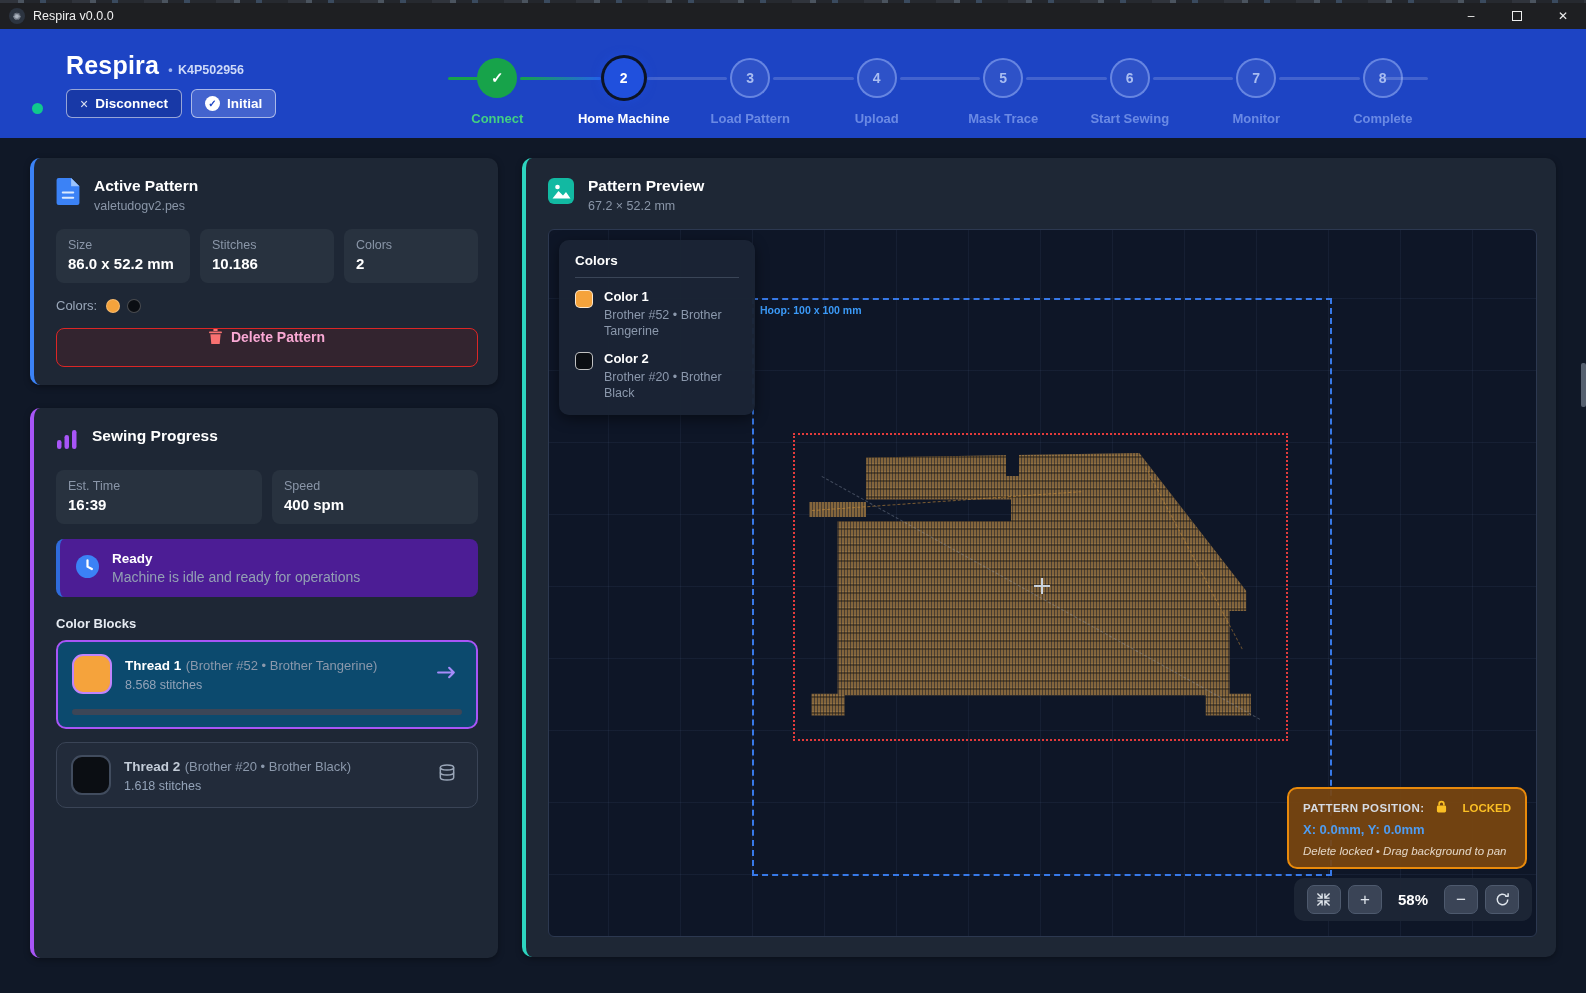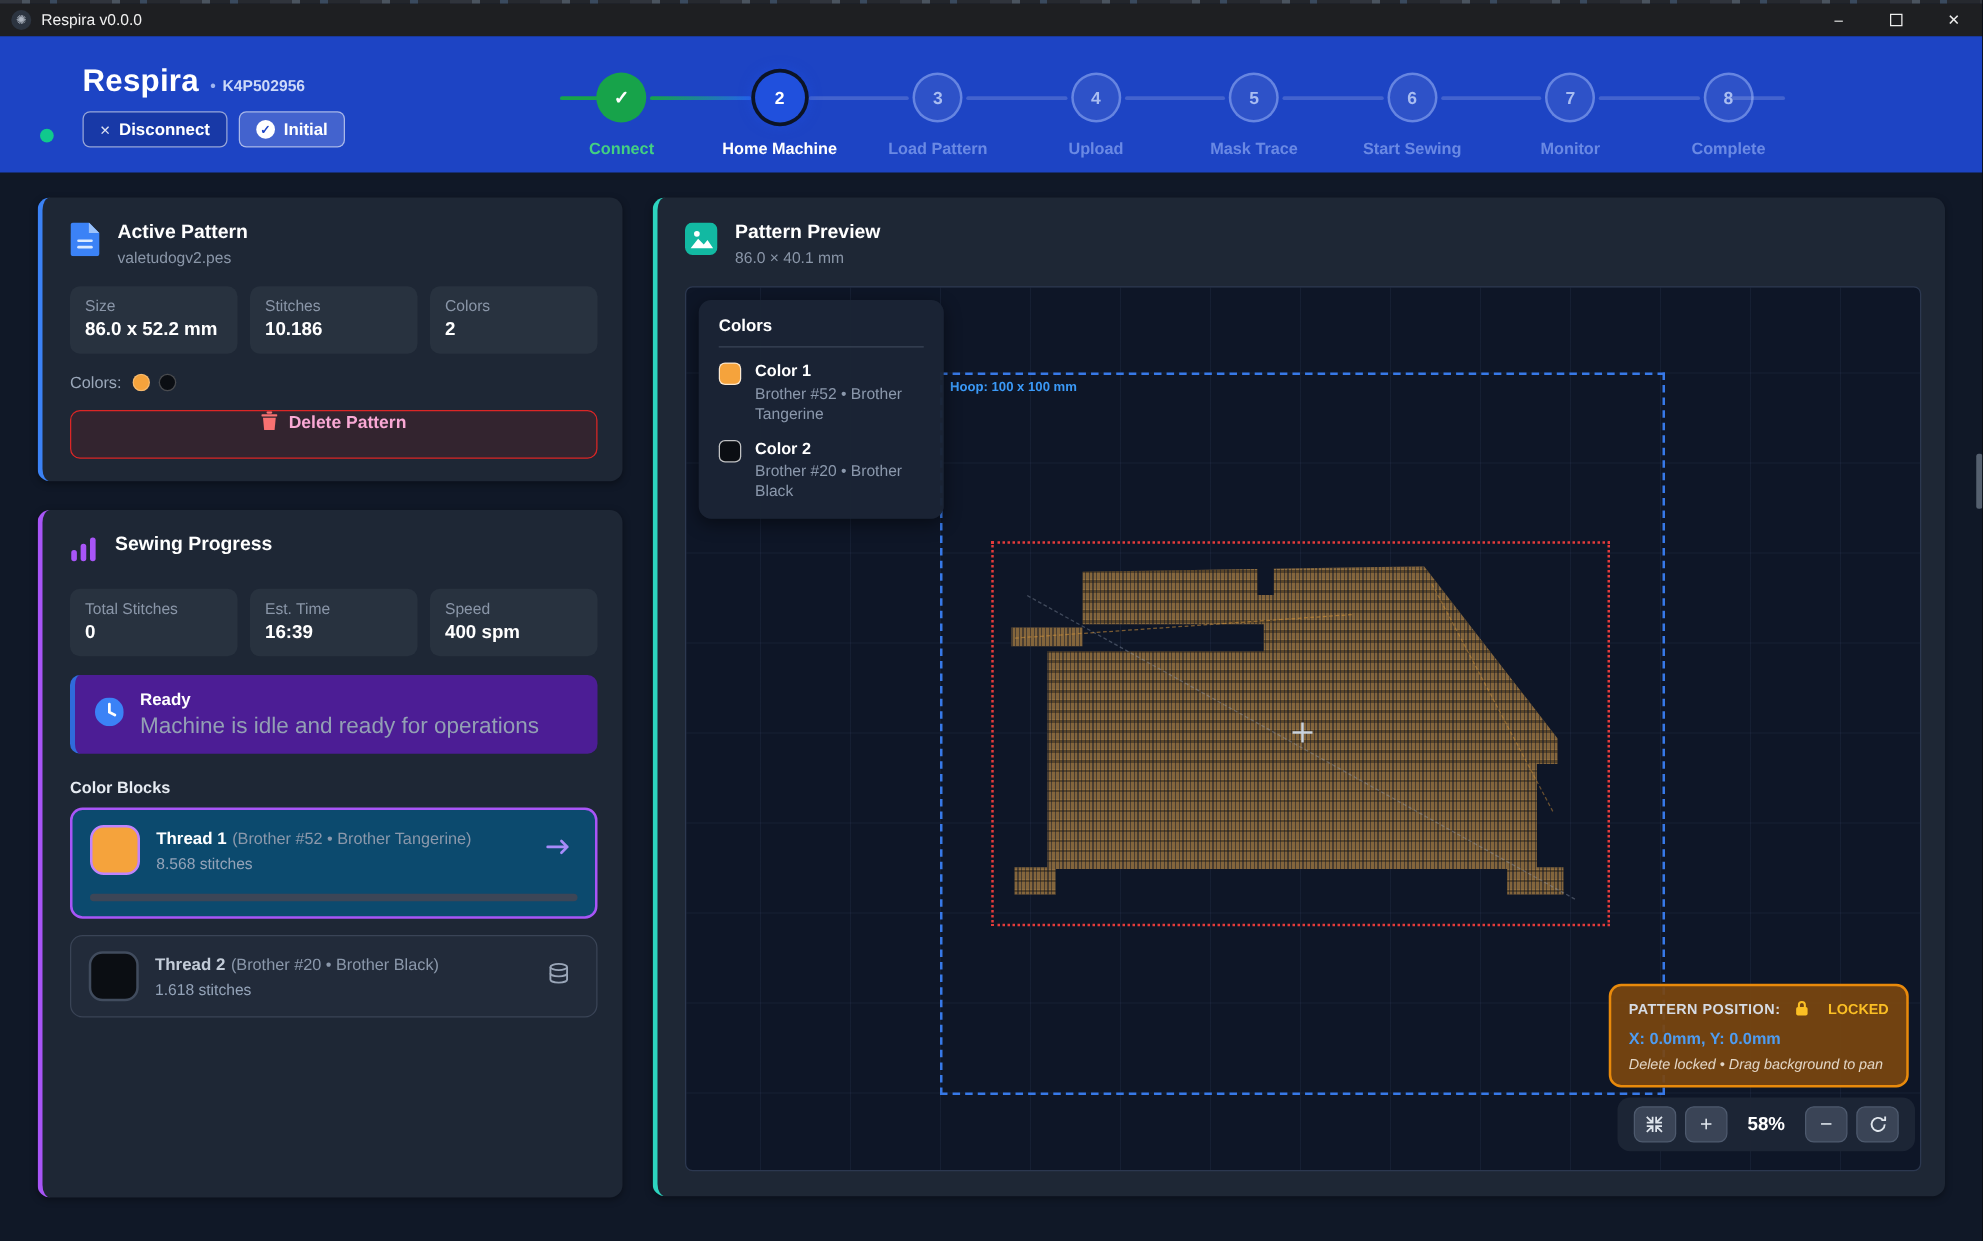--- a/index.html
+++ b/index.html
@@ -79,21 +79,21 @@
   .colors-row .cl { color:#9aa7b9; font-size:13px; }
   .dot { width:14px; height:14px; border-radius:50%; border:1px solid rgba(255,255,255,.25); }
 
   .delete-btn { display:flex; justify-content:center; gap:9px; height:39px;
     margin:15px 20px 0 22px; width:calc(100% - 42px); background:rgba(127,29,29,.22);
     border:1.5px solid #dc2626; border-radius:8px; color:#f9a8d4; font-size:14px; font-weight:700; cursor:pointer; }
 
   .ready-box { display:flex; align-items:center; gap:13px; margin:15px 20px 0 22px; background:#4c1d95;
     border-left:4px solid #2f6bdb; border-radius:8px; padding:12px 16px; }
   .ready-title { color:#fff; font-size:13.5px; font-weight:800; }
-  .ready-text { color:#93a0b4; font-size:18px; margin-top:3px; }
+  .ready-text { color:#93a0b4; font-size:14px; margin-top:3px; }
 
   .cb-label { color:#e6ebf2; font-size:13px; font-weight:800; margin:19px 20px 9px 22px; }
   .threads { display:flex; flex-direction:column; gap:13px; margin:0 20px 0 22px; }
   .thread { border:1.5px solid #3a4456; border-radius:10px; padding:12px 14px; background:#222b3a;
     display:grid; grid-template-columns:40px 1fr 26px; gap:13px; align-items:center; cursor:pointer; }
   .thread.active { border:2px solid #a855f7; background:#0c4a6e; }
   .swatch { width:40px; height:40px; border-radius:11px; border:2px solid #414c5e; }
   .thread.active .swatch { border-color:#c084fc; }
   .tname { color:#fff; font-size:13.5px; font-weight:800; }
   .tdetail { color:#8b98ab; font-size:13px; font-weight:400; }
@@ -309,24 +309,20 @@
                 <rect x="8.5" y="7" width="4.5" height="14" rx="2.2" fill="#a855f7"></rect>
                 <rect x="16" y="2" width="4.5" height="19" rx="2.2" fill="#a855f7"></rect>
               </svg>
           </span>
           <div>
             <div class="ctitle">Sewing Progress</div>
           </div>
         </div>
         <div class="stats" id="sp-stats">
             <div class="stat">
-    <div class="sl">Total Stitches</div>
-    <div class="sv">0</div>
-  </div>
-            <div class="stat">
     <div class="sl">Est. Time</div>
     <div class="sv">16:39</div>
   </div>
             <div class="stat">
     <div class="sl">Speed</div>
     <div class="sv">400 spm</div>
   </div>
           </div>
         <div class="ready-box">
           <span>
@@ -381,21 +377,21 @@
         <div class="chead">
           <span class="ic">
             <svg width="26" height="26" viewBox="0 0 26 26">
                 <rect width="26" height="26" rx="6" fill="#12b9a2"></rect>
                 <circle cx="9.5" cy="9" r="2.3" fill="#fff"></circle>
                 <path d="M4.5 20.5l6-7.5 4.5 4.5 3-3.5 4.5 6.5z" fill="#fff"></path>
               </svg>
           </span>
           <div>
             <div class="ctitle">Pattern Preview</div>
-            <div class="csub">86.0 × 40.1 mm</div>
+            <div class="csub">67.2 × 52.2 mm</div>
           </div>
         </div>
 
         <div class="canvas">
           <div class="hoop"></div>
           <div class="hoop-label">Hoop: 100 x 100 mm</div>
 
           <div class="bounds">
             <div class="pattern"></div>
             <div class="pat-bar"></div>

